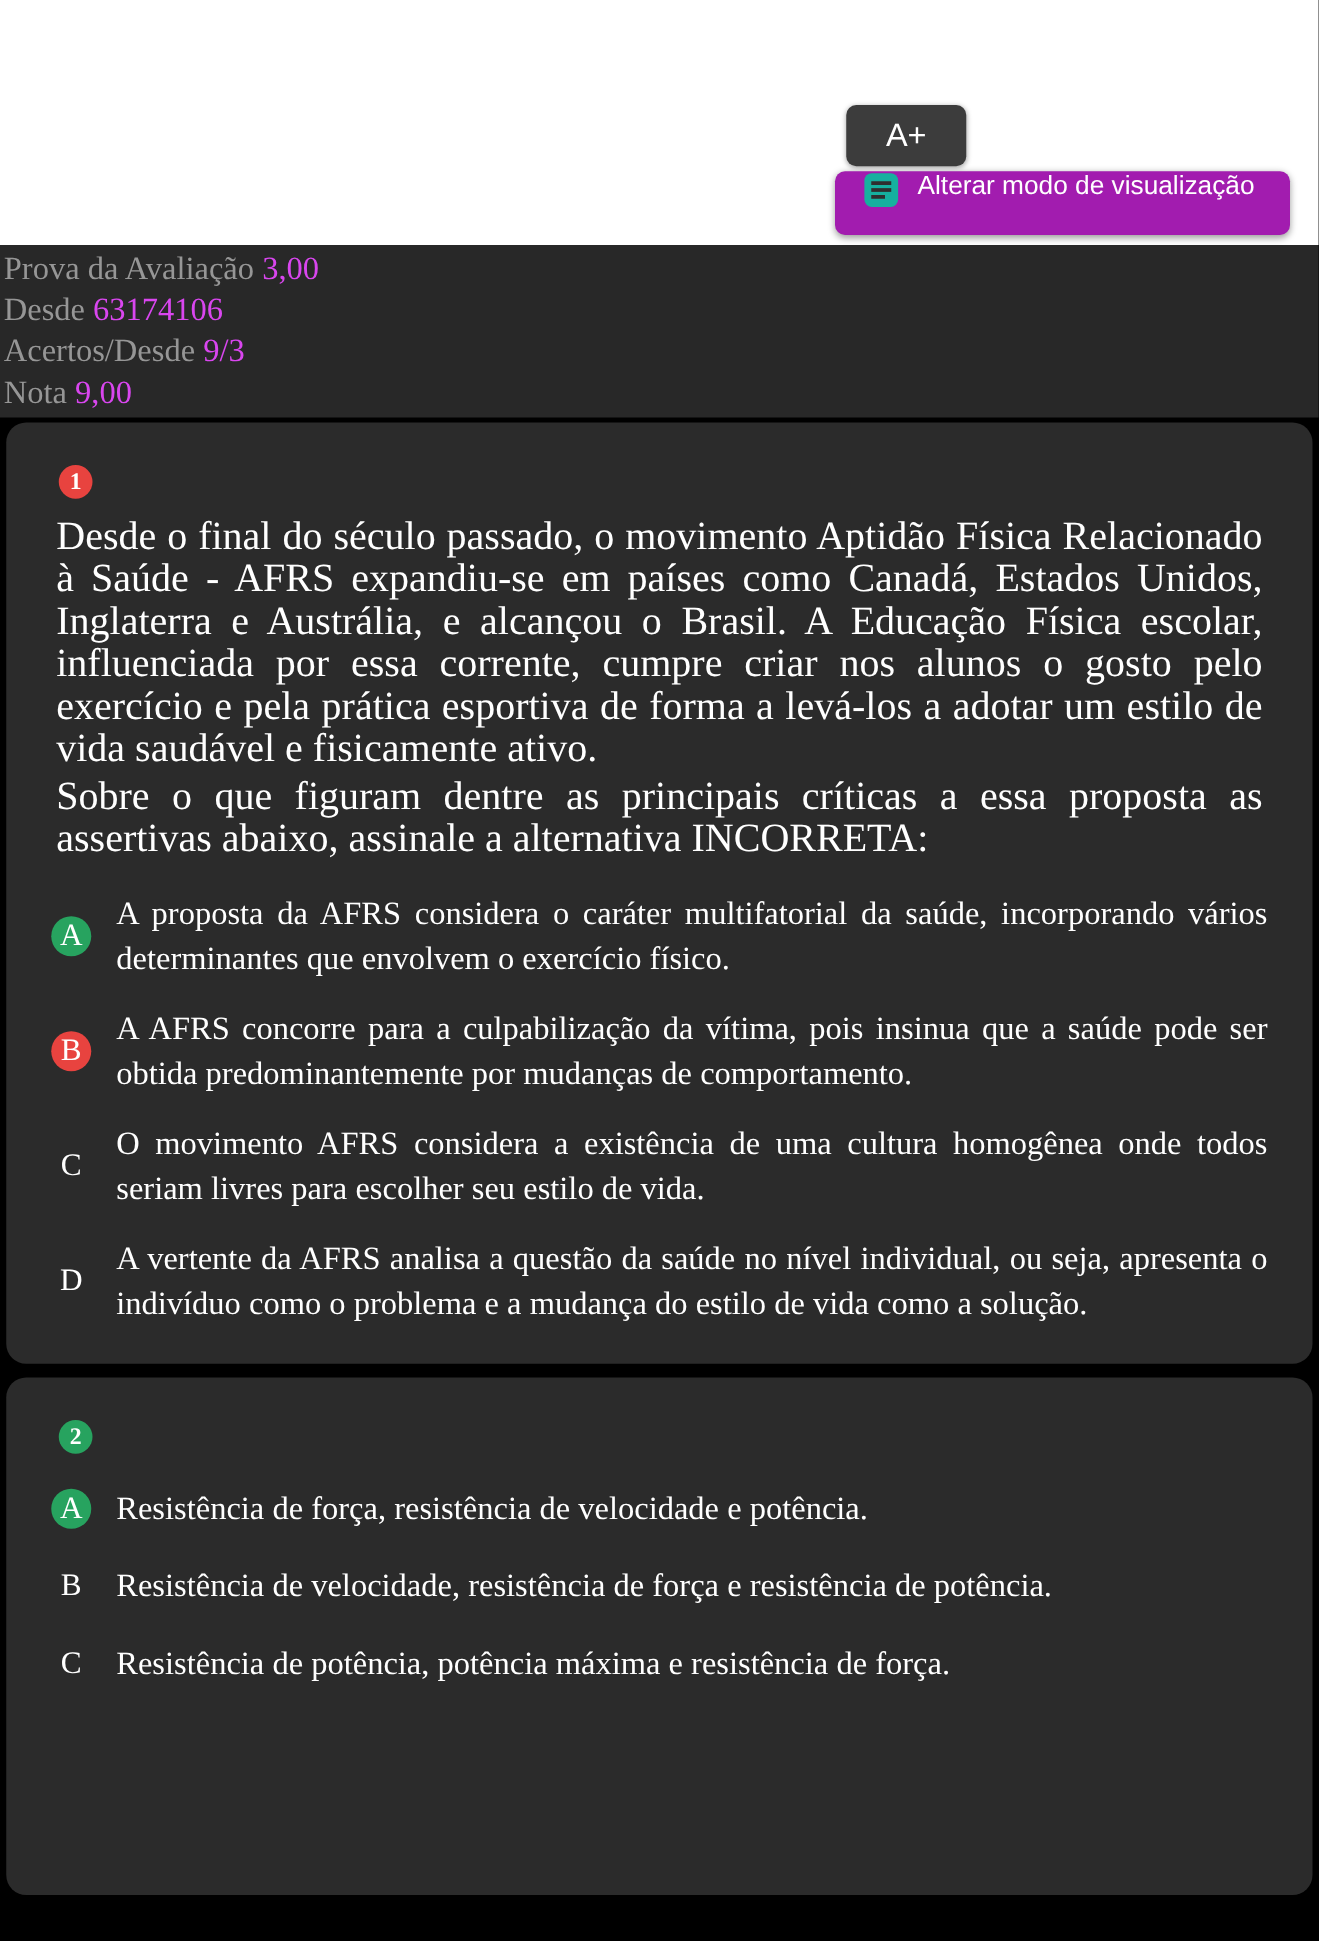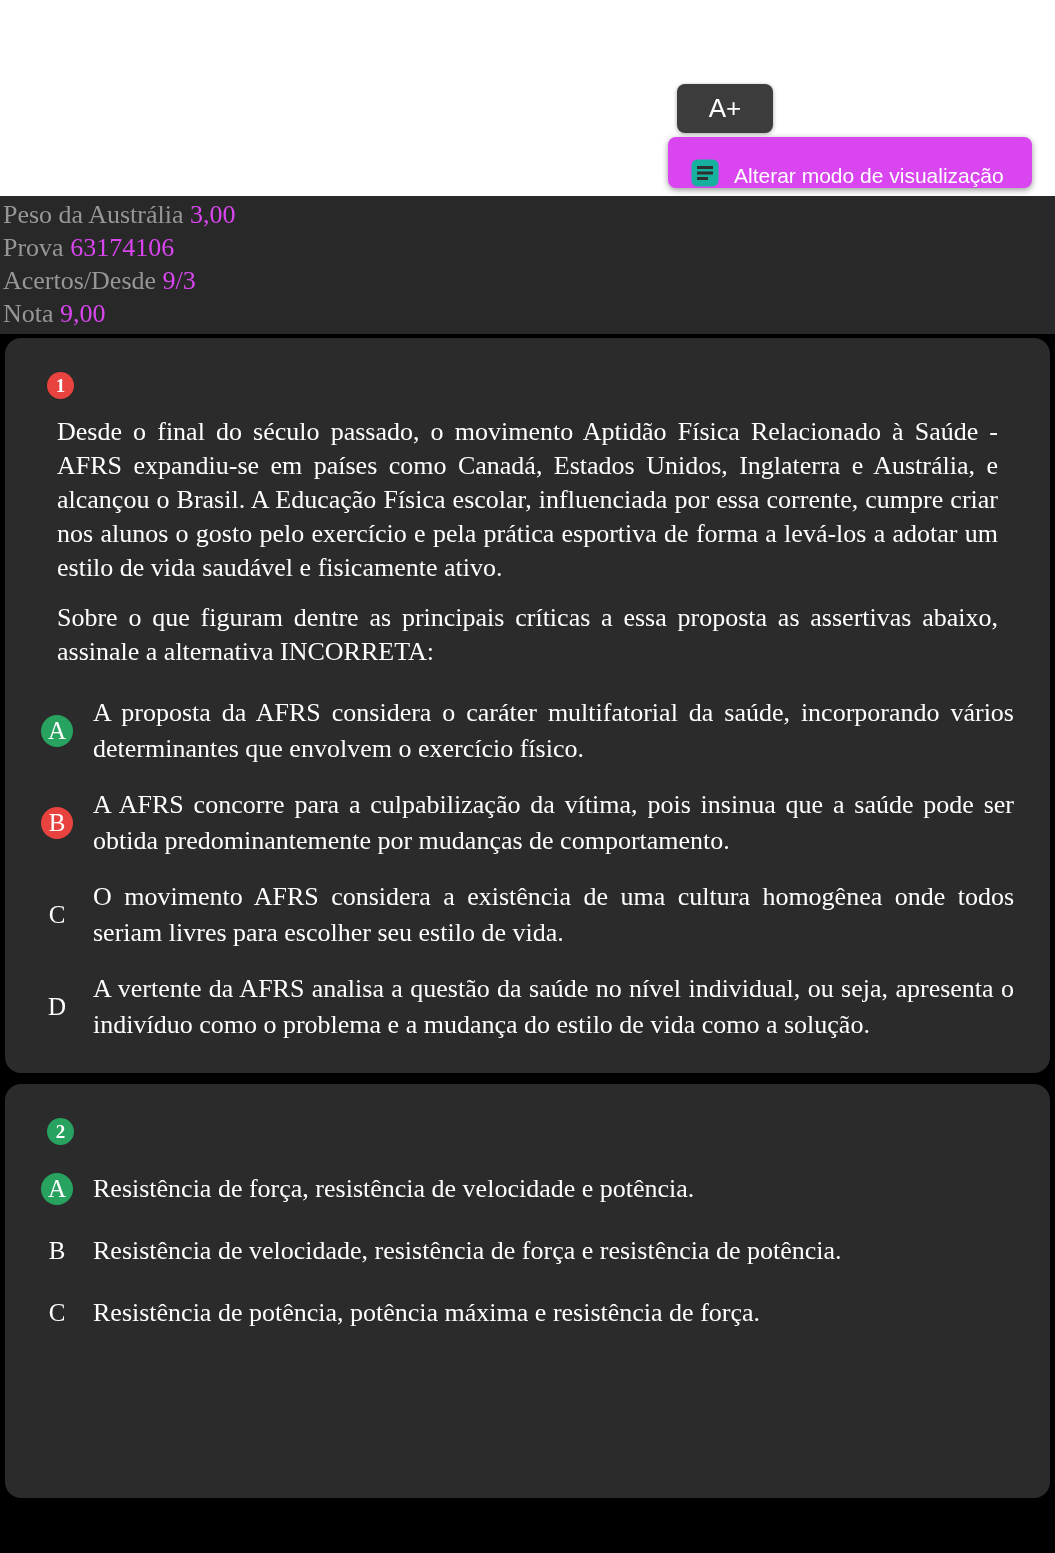--- a/index.html
+++ b/index.html
@@ -22,24 +22,24 @@
     color: #fff; font-size: 26px;
     font-family: "Liberation Sans", sans-serif;
     display: flex; align-items: center; justify-content: center;
     cursor: pointer;
     box-shadow: 0 1px 4px rgba(0,0,0,.35);
   }
 
   .btn-viewmode {
     position: absolute; left: 668px; top: 137px;
     width: 364px; height: 51px;
-    background: #d946ef; border: none; border-radius: 8px;
+    background: #a21caf; border: none; border-radius: 8px;
     color: #fff; font-size: 21px;
     font-family: "Liberation Sans", sans-serif;
-    display: flex; align-items: flex-end; gap: 14px;
+    display: flex; align-items: flex-start; gap: 14px;
     padding: 0 14px 0 22px;
     cursor: pointer;
     box-shadow: 0 2px 6px rgba(0,0,0,.4);
     white-space: nowrap;
   }
   .vm-icon { display: flex; align-items: center; }
 
   
   .info-bar {
     background: #282828;
@@ -64,22 +64,22 @@
   .q-badge {
     width: 27px; height: 27px; border-radius: 50%;
     display: flex; align-items: center; justify-content: center;
     font-size: 19px; font-weight: bold; color: #fff;
     margin: 0 0 12px 6px;
   }
   .question-card[data-status="wrong"]   .q-badge { background: var(--wrong-badge, #e8433f); }
   .question-card[data-status="correct"] .q-badge { background: var(--correct-badge, #27a35f); }
 
   .q-text p {
-    margin: 16px;
-    font-size: 26px; line-height: 34px;
+    margin: 4px;
+    font-size: 32px; line-height: 34px;
     text-align: justify;
   }
 
   .options { margin-top: 26px; display: flex; flex-direction: column; gap: 20px; }
   .question-card.last .options { gap: 26px; }
 
   .option { display: flex; align-items: center; gap: 20px; }
   .opt-letter {
     flex: 0 0 32px; width: 32px; height: 32px; border-radius: 50%;
     display: flex; align-items: center; justify-content: center;
@@ -107,25 +107,25 @@
         <rect x="7" y="13.5" width="16" height="3" fill="#2f2f2f"></rect>
         <rect x="7" y="19" width="11" height="3" fill="#2f2f2f"></rect>
       </svg>
     </span>
     <span>Alterar modo de visualização</span>
   </button>
 </div>
 
 <div class="info-bar">
   <div class="info-row">
-    <span class="info-label">Peso da Austrália</span>
+    <span class="info-label">Prova da Avaliação</span>
     <span class="info-value">3,00</span>
   </div>
   <div class="info-row">
-    <span class="info-label">Prova</span>
+    <span class="info-label">Desde</span>
     <span class="info-value">63174106</span>
   </div>
   <div class="info-row">
     <span class="info-label">Acertos/Desde</span>
     <span class="info-value">9/3</span>
   </div>
   <div class="info-row">
     <span class="info-label">Nota</span>
     <span class="info-value">9,00</span>
   </div>

